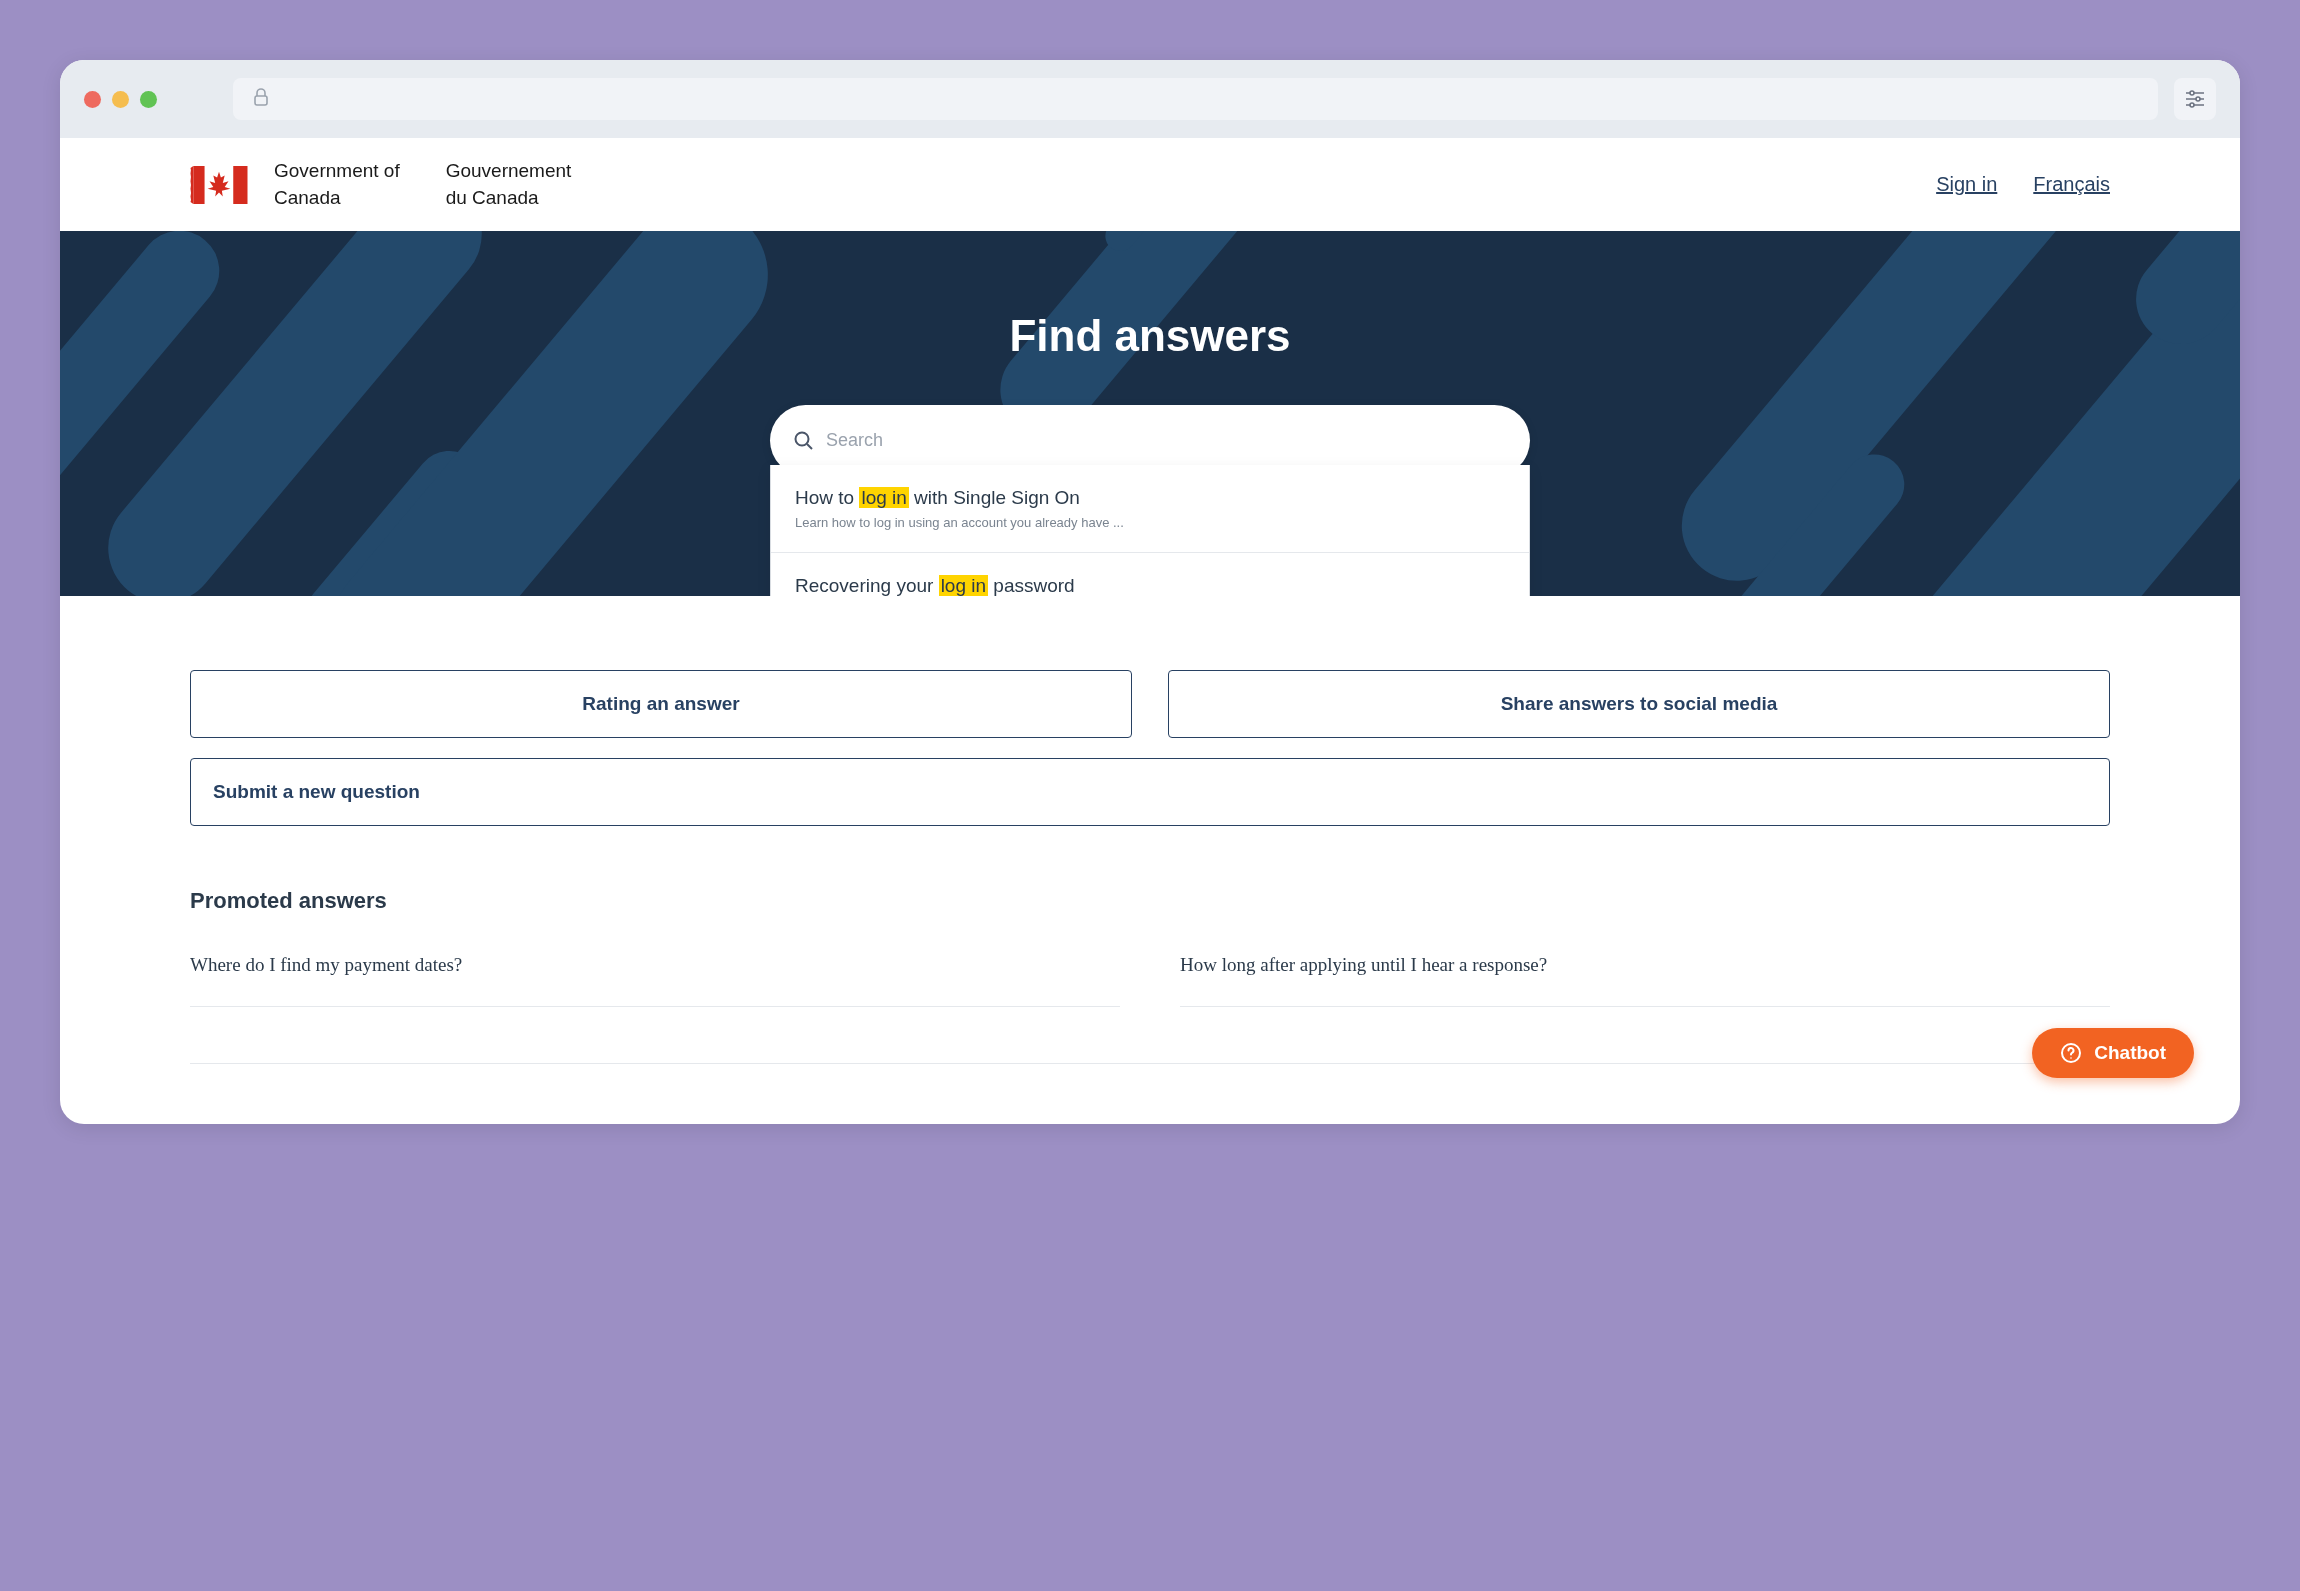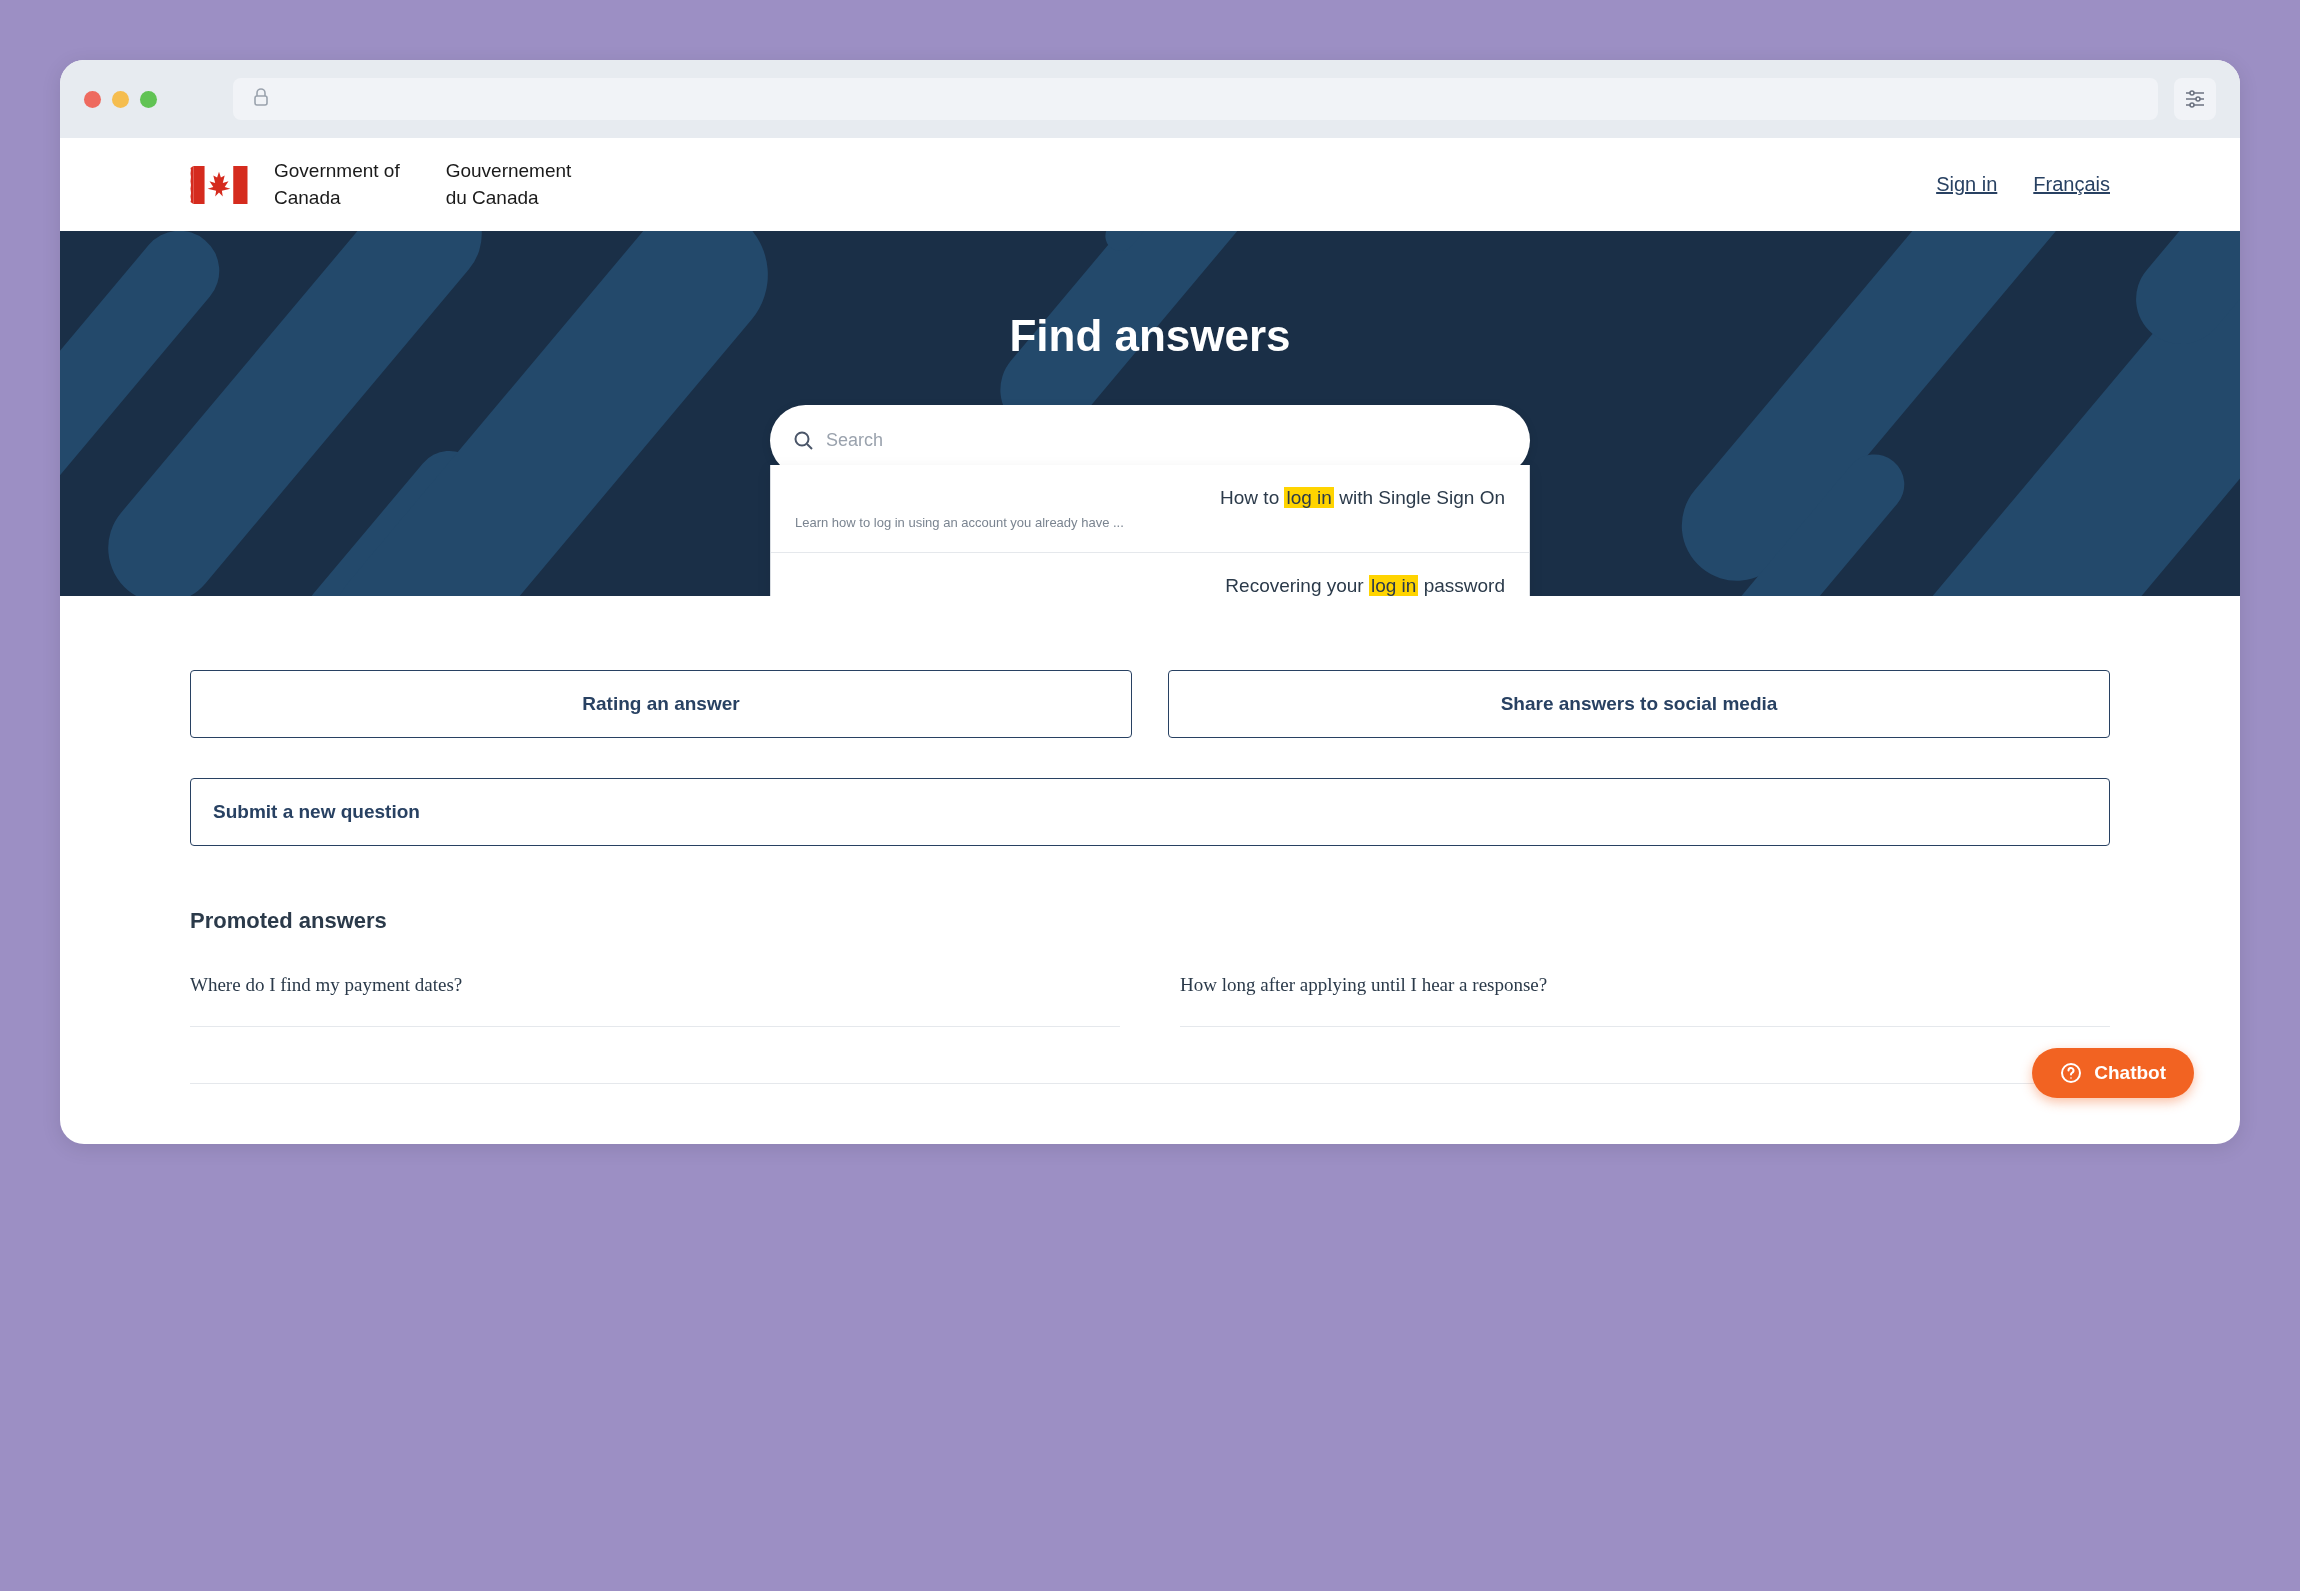--- a/index.html
+++ b/index.html
@@ -128,38 +128,37 @@
   }
   .ac-item {
     padding: 22px 24px;
     border-bottom: 1px solid #e5e8ec;
   }
   .ac-item:last-child { border-bottom: none; }
   .ac-title {
     font-size: 19px;
     color: #2b3a4a;
     margin-bottom: 6px;
-    text-align: right;
   }
   .ac-title .hl {
     background: #ffd400;
     padding: 0 2px;
   }
   .ac-snippet {
     font-size: 13px;
     color: #7a8490;
   }
 
   .content {
     padding: 74px 130px 60px;
   }
   .btn-row {
     display: flex;
     gap: 36px;
-    margin-bottom: 40px;
+    margin-bottom: 20px;
   }
   .outline-btn {
     flex: 1;
     border: 1.5px solid #284162;
     background: #fff;
     color: #284162;
     font-weight: 700;
     font-size: 19px;
     padding: 22px;
     text-align: center;

